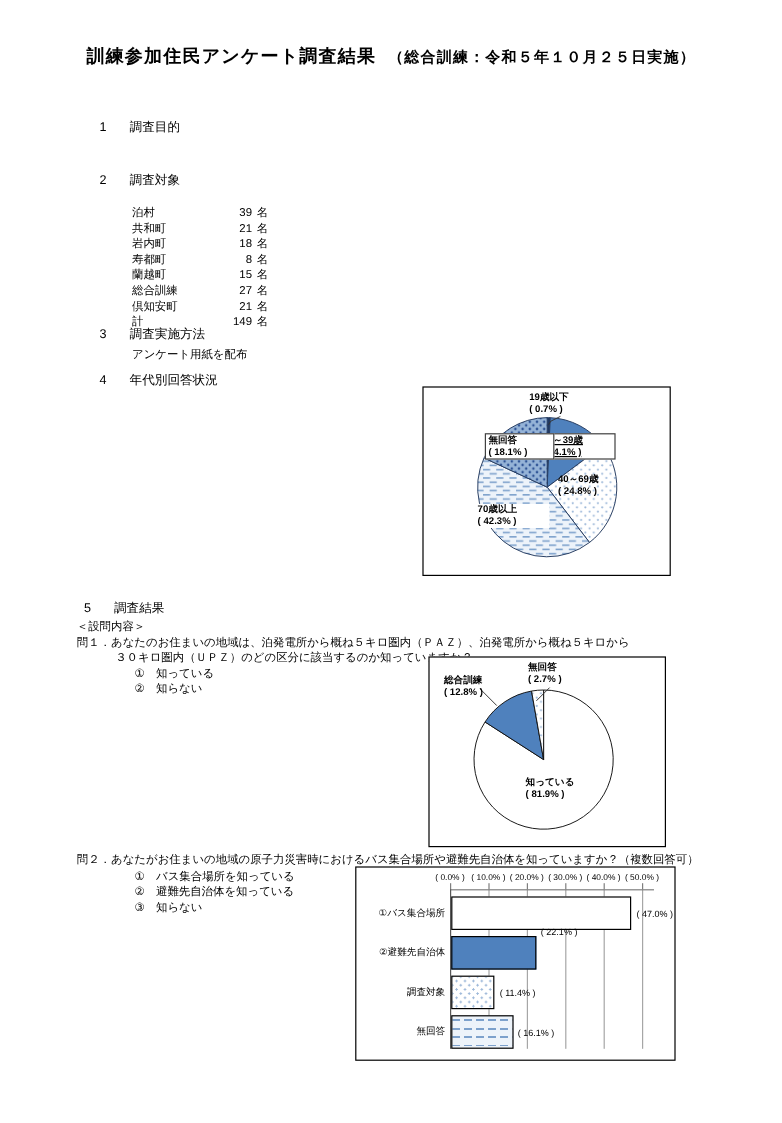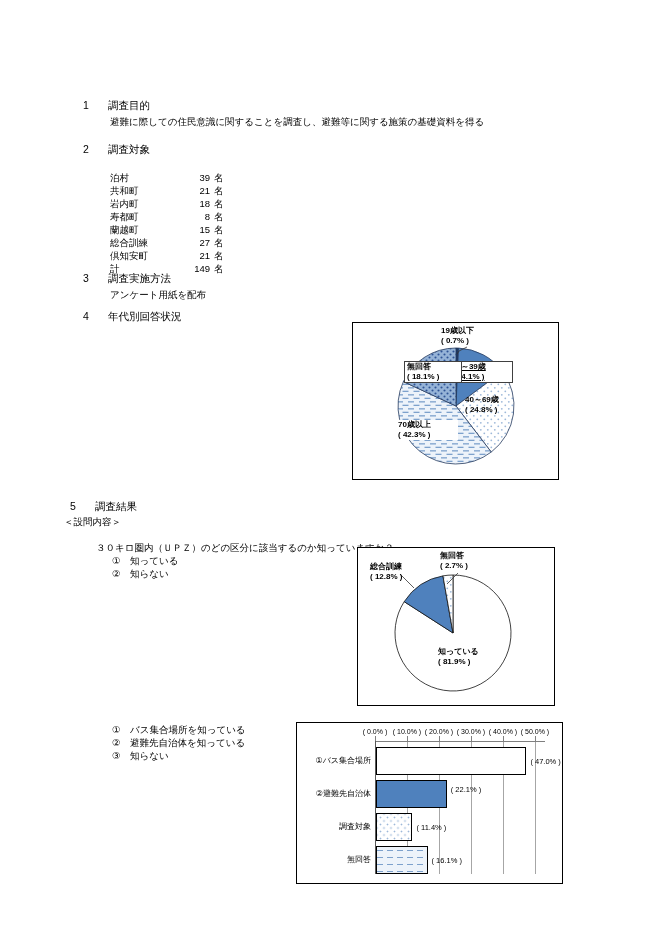--- a/index.html
+++ b/index.html
@@ -35,25 +35,27 @@
   .fill-dash-light{background-color:#edf3fa;
       background-image:repeating-linear-gradient(90deg,rgba(0,0,0,0) 0 6px,#edf3fa 6px 10px),
                        repeating-linear-gradient(180deg,rgba(0,0,0,0) 0 2.5px,#7da1cc 2.5px 4px,rgba(0,0,0,0) 4px 7px);}
   .page-num{bottom:32px;left:0;width:100%;text-align:right;font-size:14px;margin-left:40px;}
 </style>
 </head>
 <body>
 
 <div class="page">
 
+  <div class="abs doc-title">
+    <span>訓練参加住民アンケート調査結果</span><span class="title-sub">（総合訓練：令和５年１０月２５日実施）</span>
+  </div>
 
   <div class="abs sec-h" style="left:83px;top:99px">
     <span class="sec-no">1</span><span>調査目的</span>
   </div>
-  <div class="abs body-text" style="left:110px;top:116px">避難に際しての住民意識に関することを調査し、避難等に関する施策の基礎資料を得る</div>
 
   <div class="abs sec-h" style="left:83px;top:143px">
     <span class="sec-no">2</span><span>調査対象</span>
   </div>
   <div class="abs" style="left:110px;top:171px" id="muni-table">
       <div class="muni-row">
         <span class="muni-name">泊村</span>
         <span class="muni-count">39</span>
         <span class="muni-unit">名</span>
       </div>
@@ -143,20 +145,21 @@
       </div><div class="pie-label boxed" style="left: 51px; top: 38px; width: 52px;">
         <div>無回答</div>
         <div>( 18.1% )</div>
       </div></div>
 
   <div class="abs sec-h" style="left:70px;top:500px">
     <span class="sec-no">5</span><span>調査結果</span>
   </div>
   <div class="abs body-text" style="left:64px;top:516px">＜設問内容＞</div>
 
+  <div class="abs body-text" style="left:64px;top:529px">問１．あなたのお住まいの地域は、泊発電所から概ね５キロ圏内（ＰＡＺ）、泊発電所から概ね５キロから</div>
   <div class="abs body-text" style="left:96px;top:542px">３０キロ圏内（ＵＰＺ）のどの区分に該当するのか知っていますか？</div>
   <div class="abs body-text" style="left:112px;top:555px">①　知っている</div>
   <div class="abs body-text" style="left:112px;top:568px">②　知らない</div>
 
   <div class="chart-box" id="chart2" style="left:357px;top:547px;width:196px;height:157px"><svg width="196" height="157" viewBox="0 0 196 157">
         <defs>
   <pattern id="p2-dots-white" width="7" height="7" patternUnits="userSpaceOnUse">
     <rect width="7" height="7" fill="#ffffff"></rect>
     <circle cx="1.8" cy="1.8" r="0.9" fill="#9DB8D9"></circle>
     <circle cx="5.3" cy="5.3" r="0.9" fill="#9DB8D9"></circle>
@@ -182,20 +185,21 @@
         <div>知っている</div>
         <div>( 81.9% )</div>
       </div><div class="pie-label" style="left: 12px; top: 14px; width: 60px;">
         <div>総合訓練</div>
         <div>( 12.8% )</div>
       </div><div class="pie-label" style="left: 82px; top: 3px; width: 58px;">
         <div>無回答</div>
         <div>( 2.7% )</div>
       </div></div>
 
+  <div class="abs body-text" style="left:64px;top:710px">問２．あなたがお住まいの地域の原子力災害時におけるバス集合場所や避難先自治体を知っていますか？（複数回答可）</div>
   <div class="abs body-text" style="left:112px;top:724px">①　バス集合場所を知っている</div>
   <div class="abs body-text" style="left:112px;top:737px">②　避難先自治体を知っている</div>
   <div class="abs body-text" style="left:112px;top:750px">③　知らない</div>
 
   <div class="chart-box" id="chart3" style="left:296px;top:722px;width:265px;height:160px">
       <div class="x-tick" style="left: 78px; top: 5px;">( 0.0% )</div>
       <div class="tick-mark" style="left: 78px; top: 13px;"></div>
       <div class="x-tick" style="left: 110px; top: 5px;">( 10.0% )</div>
       <div class="tick-mark" style="left: 110px; top: 13px;"></div>
       <div class="gridline" style="left: 110px; top: 18px; height: 133px; background: rgb(166, 166, 166);"></div>
@@ -211,21 +215,21 @@
       <div class="x-tick" style="left: 238px; top: 5px;">( 50.0% )</div>
       <div class="tick-mark" style="left: 238px; top: 13px;"></div>
       <div class="gridline" style="left: 238px; top: 18px; height: 133px; background: rgb(166, 166, 166);"></div>
       <div class="axis-line-top" style="left: 78px; top: 18px; width: 170px;"></div>
       <div class="axis-line-left" style="left: 78px; top: 18px; height: 133px;"></div>
       <div class="bar-cat" style="left: 0px; width: 74px; top: 33px;">①バス集合場所</div>
       <div class="bar fill-white" style="left: 79px; top: 24px; width: 150.4px; height: 28px;"></div>
       <div class="bar-val" style="left: 233.4px; top: 34px;">( 47.0% )</div>
       <div class="bar-cat" style="left: 0px; width: 74px; top: 66px;">②避難先自治体</div>
       <div class="bar fill-blue" style="background: rgb(79, 129, 189); left: 79px; top: 57px; width: 70.72px; height: 28px;"></div>
-      <div class="bar-val" style="left: 153.72px; top: 62px; text-align: right;">( 22.1% )</div>
+      <div class="bar-val" style="left: 153.72px; top: 49px; text-align: right;">( 22.1% )</div>
       <div class="bar-cat" style="left: 0px; width: 74px; top: 99px;">調査対象</div>
       <div class="bar fill-dots-white" style="left: 79px; top: 90px; width: 36.48px; height: 28px;"></div>
       <div class="bar-val" style="left: 119.48px; top: 100px;">( 11.4% )</div>
       <div class="bar-cat" style="left: 0px; width: 74px; top: 132px;">無回答</div>
       <div class="bar fill-dash-light" style="left: 79px; top: 123px; width: 51.52px; height: 28px;"></div>
       <div class="bar-val" style="left: 134.52px; top: 133px;">( 16.1% )</div>
     </div>
 
   <div class="abs page-num">44</div>
 </div>

